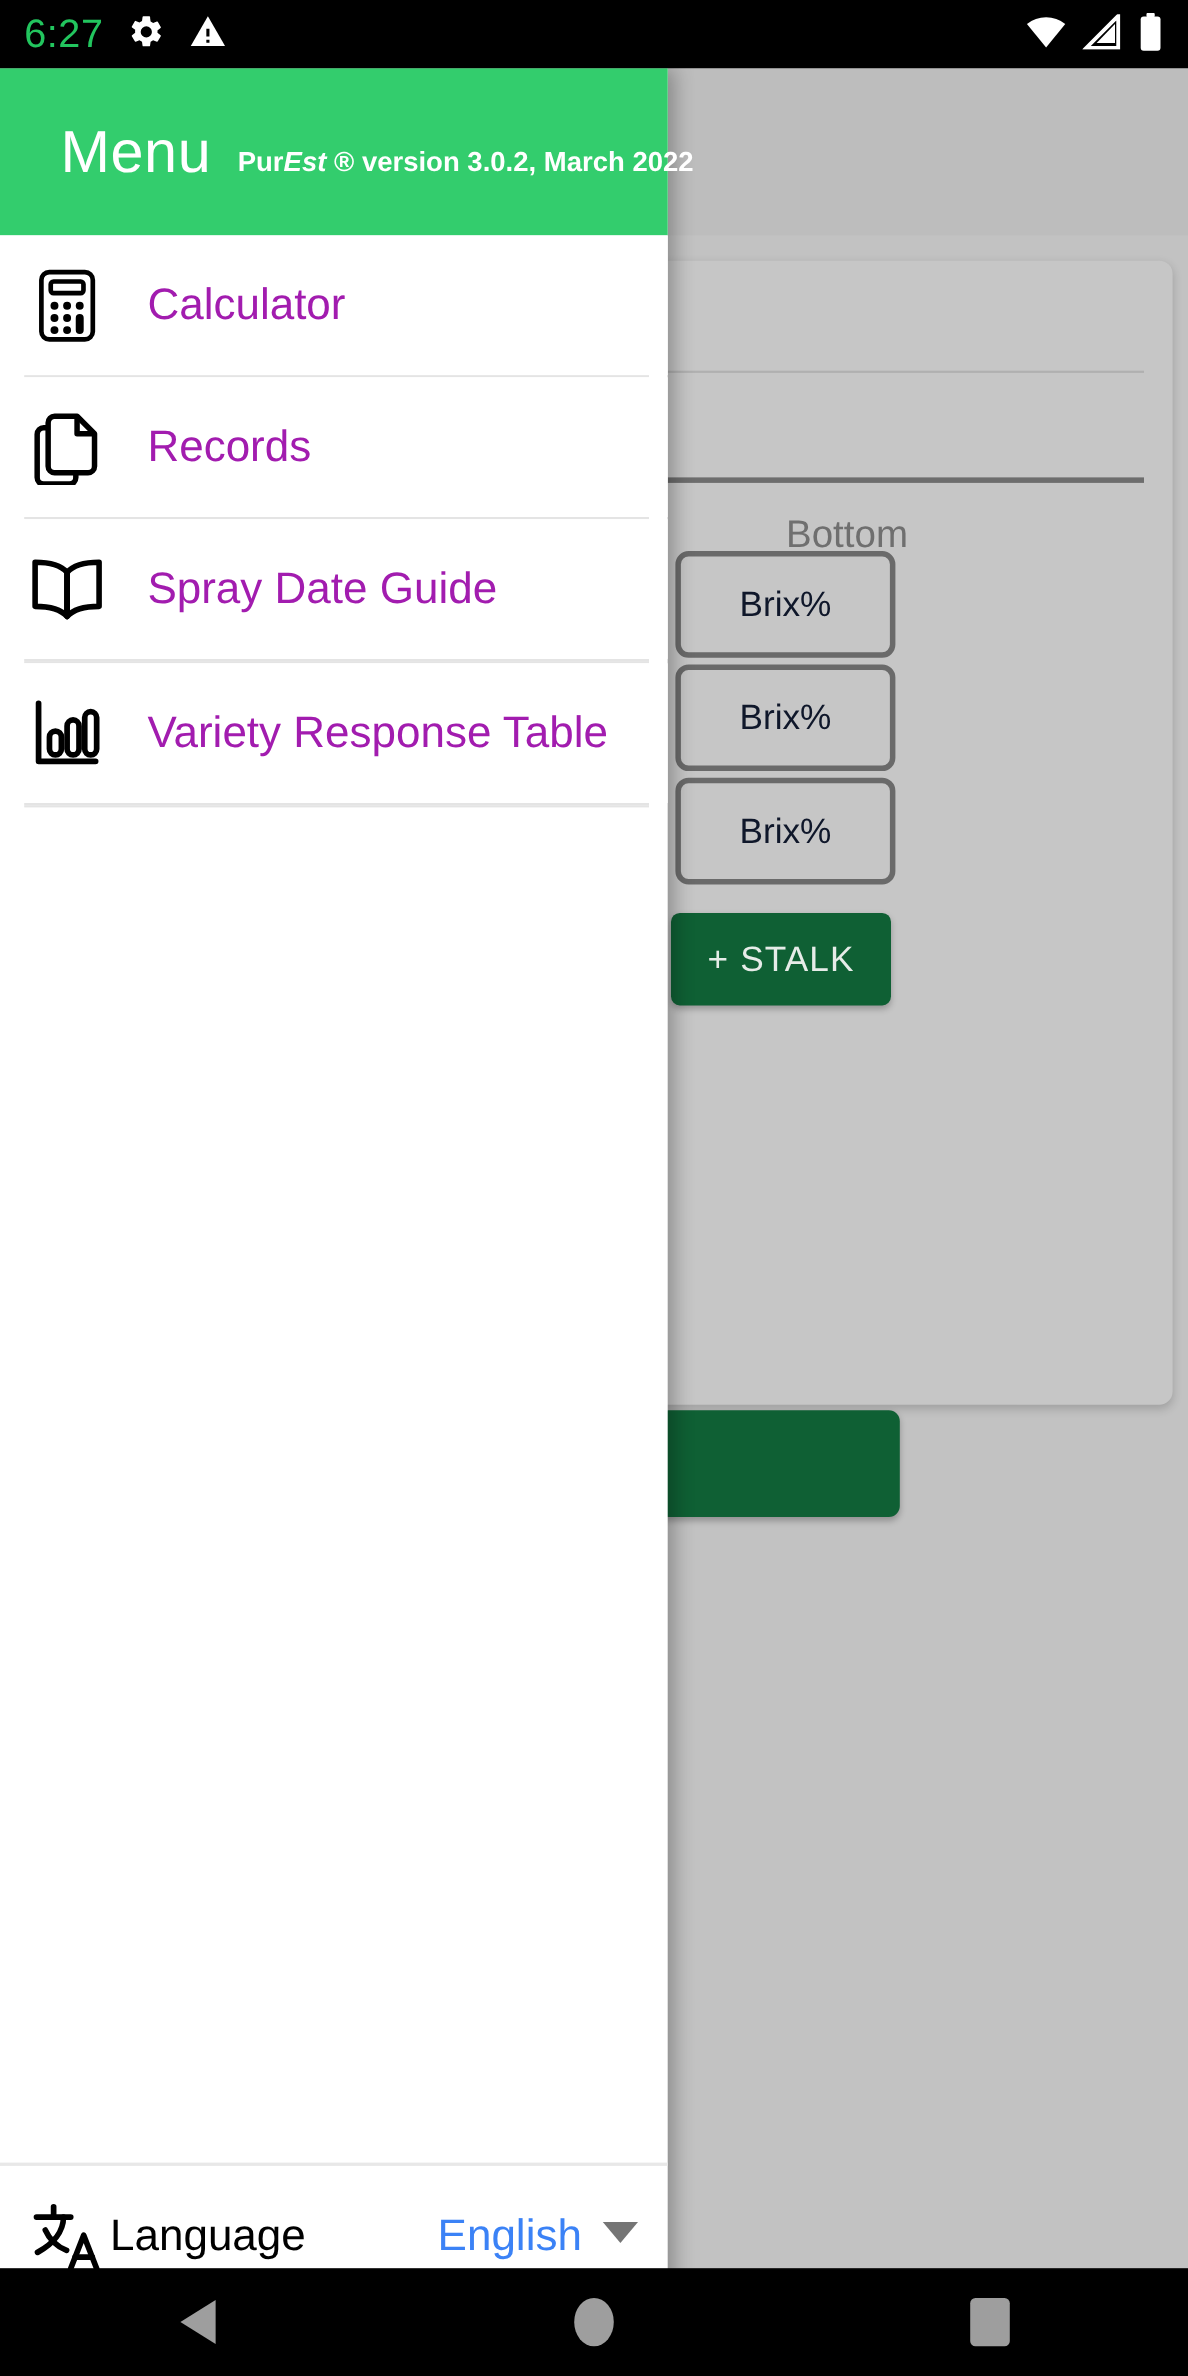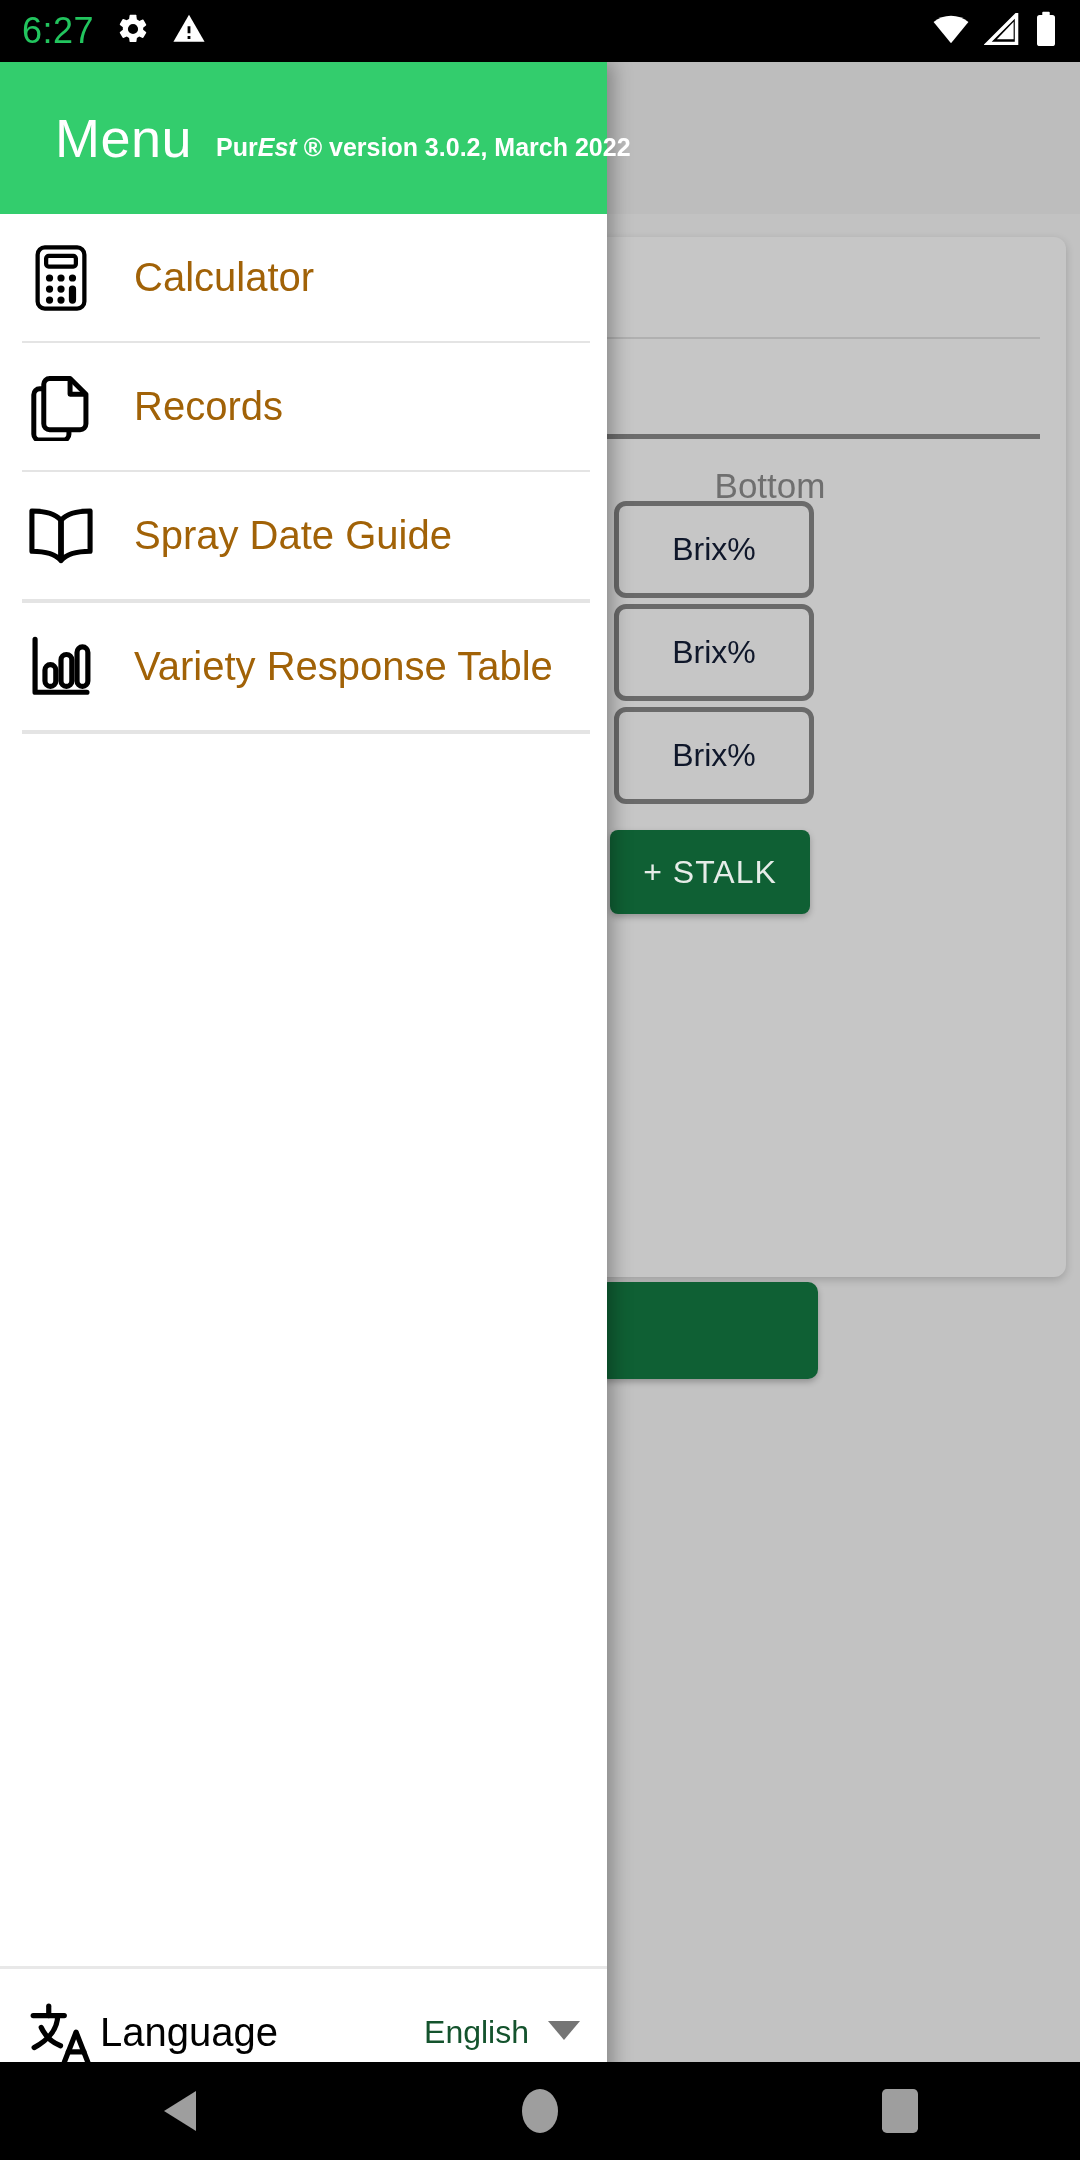--- a/index.html
+++ b/index.html
@@ -77,36 +77,36 @@
     position:relative; height:127px;
     display:flex; align-items:center;
     padding-left:22px;
     background:#fff;
   }
   .menu-item .ic{
     width:78px; height:78px; flex:0 0 78px;
     display:flex; align-items:center; justify-content:center;
   }
   .menu-item .lbl{
-    margin-left:34px; font-size:40px; color:#a16207; font-weight:400;
+    margin-left:34px; font-size:40px; color:#a21caf; font-weight:400;
     white-space:nowrap;
   }
   .menu-div{
     height:2px; background:#e4e4e4; margin-left:22px; margin-right:17px;
   }
 
   
   #lang-sep{ height:3px; background:#e8e8e8; }
   #lang-row{
     height:127px; display:flex; align-items:center; padding-left:22px; padding-right:26px;
   }
   #lang-row .ic{ width:78px; height:78px; flex:0 0 78px; display:flex; align-items:center; justify-content:center; }
   #lang-label{ font-size:40px; color:#000; }
   #lang-value-wrap{ margin-left:auto; display:flex; align-items:center; gap:18px; }
-  #lang-value{ font-size:32px; color:#14532d; }
+  #lang-value{ font-size:40px; color:#3b82f6; }
   #lang-bottom-div{ height:2px; background:#e4e4e4; margin-left:22px; margin-right:17px; }
 
   
   #navbar{
     position:absolute; bottom:0; left:0; width:1080px; height:98px;
     background:#000; z-index:70;
     display:flex; align-items:center; justify-content:space-around;
   }
   .nav-btn{ width:120px; height:98px; display:flex; align-items:center; justify-content:center; }
 </style>

